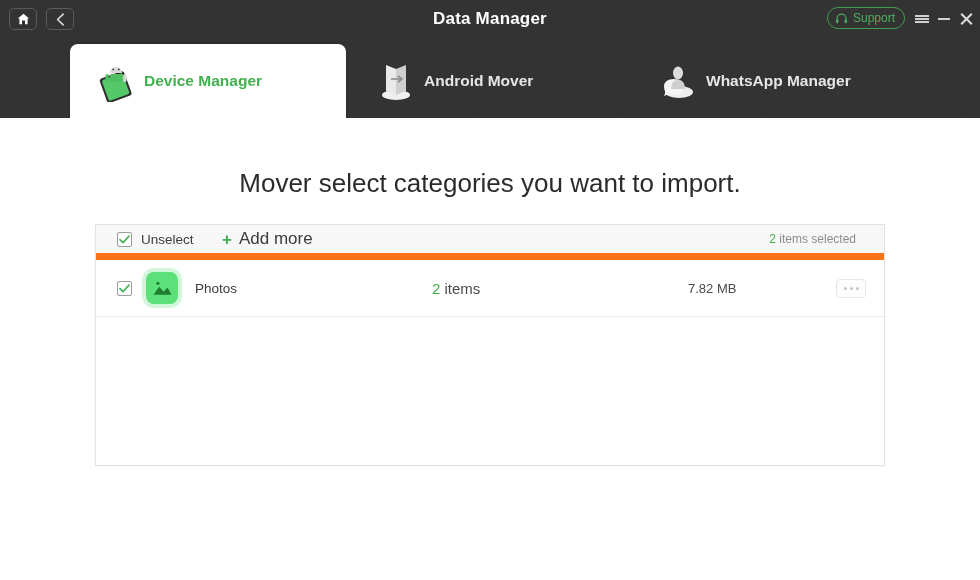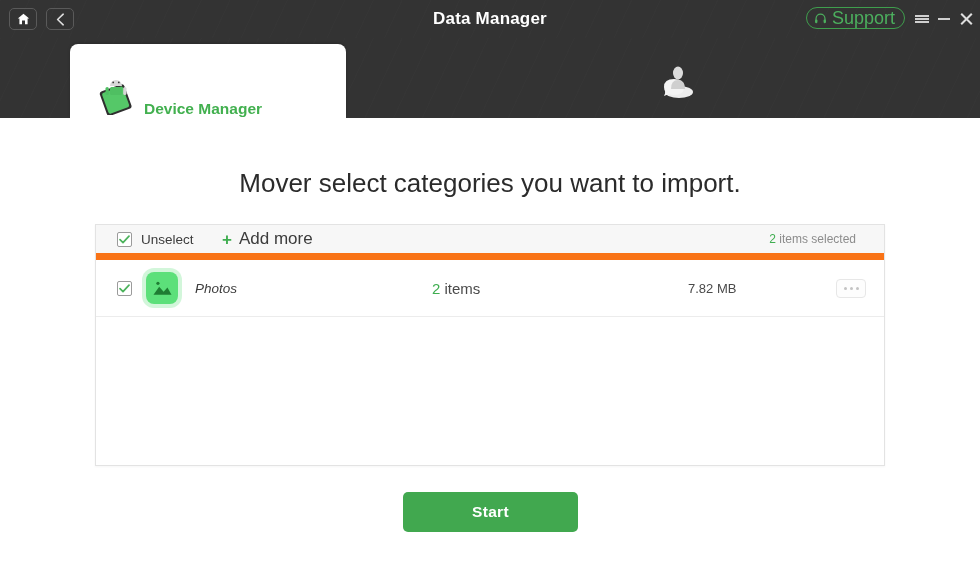--- a/index.html
+++ b/index.html
@@ -67,21 +67,21 @@
     top: 7px;
     right: 75px;
     height: 22px;
     padding: 0 9px 0 7px;
     border: 1px solid #3f9e4d;
     border-radius: 11px;
     display: flex;
     align-items: center;
     gap: 5px;
     color: #4caf5e;
-    font-size: 18px;
+    font-size: 12px;
     cursor: pointer;
     box-sizing: border-box;
   }
   .support-btn svg { display:block; }
 
   .win-ctrl {
     position: absolute;
     top: 9px;
     width: 20px;
     height: 20px;
@@ -138,21 +138,20 @@
     height: 74px;
     display: flex;
     align-items: center;
     cursor: pointer;
     box-sizing: border-box;
   }
   .tab-active {
     background: #ffffff;
     border-radius: 8px 8px 0 0;
     box-shadow: 0 -1px 3px rgba(0,0,0,0.18);
-    align-items: flex-end;
   }
   .tab .tab-icon {
     width: 56px;
     height: 48px;
     flex: 0 0 56px;
     display: flex;
     align-items: center;
     justify-content: center;
   }
   .tab .tab-label {
@@ -280,21 +279,20 @@
     box-shadow: 0 0 0 4px rgba(92,224,122,0.28);
     display: flex;
     align-items: center;
     justify-content: center;
   }
   .cat-name {
     position: absolute;
     left: 99px;
     font-size: 13.5px;
     color: #3c3c3c;
-    font-style: italic;
   }
   .row-items {
     position: absolute;
     left: 336px;
     font-size: 15px;
     color: #4a4a4a;
   }
   .row-items .num { color: #3fae50; }
   .row-size {
     position: absolute;
@@ -402,30 +400,43 @@
             <rect x="12.5" y="14" width="3.3" height="8" rx="1.6" fill="#4fbf62"></rect>
             <rect x="30.2" y="14" width="3.3" height="8" rx="1.6" fill="#d8d8d8"></rect>
             <circle cx="20.2" cy="9.4" r="0.9" fill="#3a3a3a"></circle>
             <circle cx="25.8" cy="9.4" r="0.9" fill="#3a3a3a"></circle>
           </g>
         </svg>
       </span>
       <span class="tab-label">Device Manager</span>
     </div>
 
+    <div class="tab tab-inactive tab2">
+      <span class="tab-icon">
+        <svg width="48" height="44" viewBox="0 0 48 44">
+          <ellipse cx="24" cy="36" rx="14" ry="5" fill="#f0f0f0"></ellipse>
+          <path d="M14 6 L24 10 L24 36 L14 32 Z" fill="#e9e9e9"></path>
+          <path d="M34 6 L24 10 L24 36 L34 32 Z" fill="#cfcfcf"></path>
+          <path d="M19 20 L29 20" stroke="#8f8f8f" stroke-width="1.6"></path>
+          <path d="M26 17 L30 20 L26 23" stroke="#8f8f8f" stroke-width="1.6" fill="none"></path>
+        </svg>
+      </span>
+      <span class="tab-label">Android Mover</span>
+    </div>
 
     <div class="tab tab-inactive tab3">
       <span class="tab-icon">
         <svg width="48" height="44" viewBox="0 0 48 44">
           <ellipse cx="25" cy="33" rx="14" ry="6" fill="#ededed"></ellipse>
           <path d="M10 28 q0 -8 10 -8 q10 0 10 8 q0 8 -10 8 q-3 0 -5 -1 l-5 2 l1.6 -4 q-1.6 -2 -1.6 -5 z" fill="#f4f4f4"></path>
           <ellipse cx="24" cy="14" rx="5" ry="6.5" fill="#dcdcdc"></ellipse>
           <path d="M17 30 q0 -9 7 -9 q7 0 7 9 z" fill="#cfcfcf"></path>
         </svg>
       </span>
+      <span class="tab-label">WhatsApp Manager</span>
     </div>
   </div>
 
   <div class="content">
 
     <div class="headline">Mover select categories you want to import.</div>
 
     <div class="card">
 
       <div class="card-head">
@@ -473,15 +484,14 @@
         <span class="row-size">7.82 MB</span>
 
         <span class="row-more">
           <i></i>
             <i></i>
             <i></i>
         </span>
       </div>
     </div>
 
-    <button class="start-btn">Start</button>
   </div>
 </div>
 
 </body></html>

